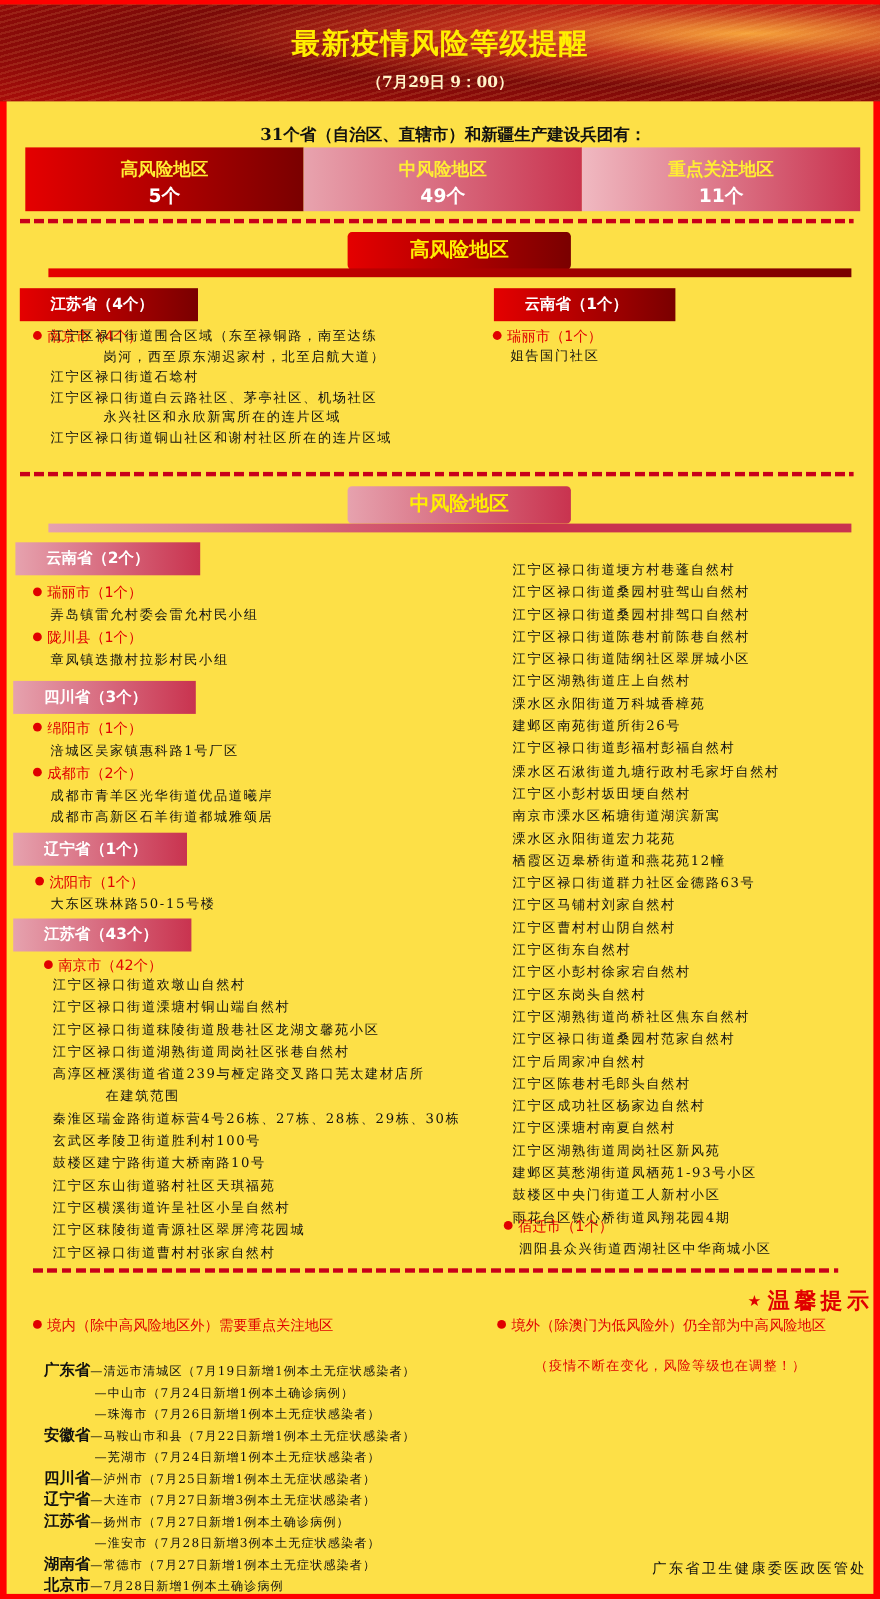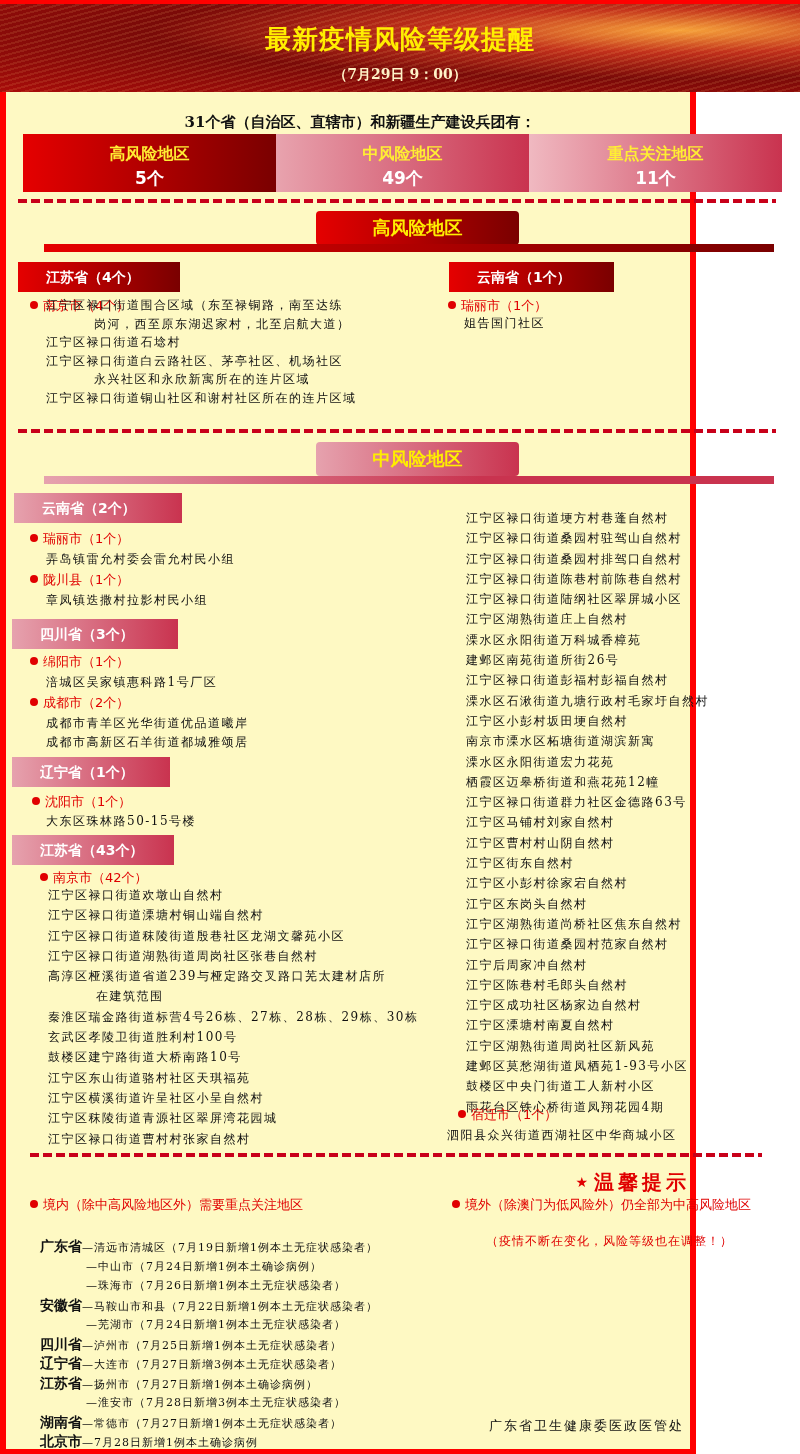--- a/index.html
+++ b/index.html
@@ -1,17 +1,17 @@
 <!DOCTYPE html>
 <html><head>
 <meta charset="utf-8">
 <style>
   * { box-sizing: border-box; margin: 0; padding: 0; }
   body { width: 800px; height: 1454px; background: #fff; font-family: "DejaVu Serif", serif; overflow: hidden; }
-  .frame { position: relative; width: 696px; height: 1454px; border-left: 6px solid #f00; border-right: 6px solid #f00; border-bottom: 5px solid #f00; background: #fef9c3; }
+  .frame { position: relative; width: 800px; height: 1454px; border-left: 6px solid #f00; border-right: 6px solid #f00; border-bottom: 5px solid #f00; background: #fde047; }
   .banner { position: absolute; left: -6px; top: 0; width: 800px; height: 92px;
     background: radial-gradient(ellipse at 85% 30%, #f6a23a 0%, #c2301b 25%, #7a0a08 55%, #a80c0a 100%),
                 linear-gradient(90deg, #8a0000, #c41a12);
     background-blend-mode: normal; border-top: 4px solid #f00; }
   .banner::after { content: ""; position: absolute; inset: 0;
     background: repeating-linear-gradient(165deg, rgba(255,200,120,0.12) 0 2px, transparent 2px 5px);
     pointer-events: none; }
   .banner .title { position: absolute; top: 18px; left: 0; width: 100%; text-align: center; color: #ffee00; font-family: "DejaVu Sans", sans-serif; font-weight: bold; font-size: 26px; letter-spacing: 1px; z-index: 1; }
   .banner .subtitle { position: absolute; top: 62px; left: 0; width: 100%; text-align: center; color: #fff3c8; font-weight: bold; font-size: 14px; z-index: 1; }
   .summary-lead { position: absolute; top: 113px; left: 12px; width: 100%; text-align: center; font-weight: bold; font-size: 15px; color: #111; }
@@ -162,21 +162,21 @@
     <div>江宁后周家冲自然村</div>
     <div>江宁区陈巷村毛郎头自然村</div>
     <div>江宁区成功社区杨家边自然村</div>
     <div>江宁区溧塘村南夏自然村</div>
     <div>江宁区湖熟街道周岗社区新风苑</div>
     <div>建邺区莫愁湖街道凤栖苑1-93号小区</div>
     <div>鼓楼区中央门街道工人新村小区</div>
     <div>雨花台区铁心桥街道凤翔花园4期</div>
   </div>
   <div class="city" style="top:1106px; left:452px;"><span class="dot"></span><span>宿迁市（1个）</span></div>
-  <div class="loc" style="top:1126px; left:441px;">泗阳县众兴街道西湖社区中华商城小区</div>
+  <div class="loc" style="top:1126px; left:466px;">泗阳县众兴街道西湖社区中华商城小区</div>
 
   <div class="dashline" style="top:1153px; left:24px; width:732px;"></div>
 
   <div class="tips-title"><span class="star">★</span><span>温馨提示</span></div>
 
   <div class="tip-head" style="top:1196px; left:24px;"><span class="dot"></span><span>境内（除中高风险地区外）需要重点关注地区</span></div>
   <div class="tip-head" style="top:1196px; left:446px;"><span class="dot"></span><span>境外（除澳门为低风险外）仍全部为中高风险地区</span></div>
 
   <div class="focus-list">
     <div class="row"><span class="pname">广东省</span><span>—清远市清城区（7月19日新增1例本土无症状感染者）</span></div>

